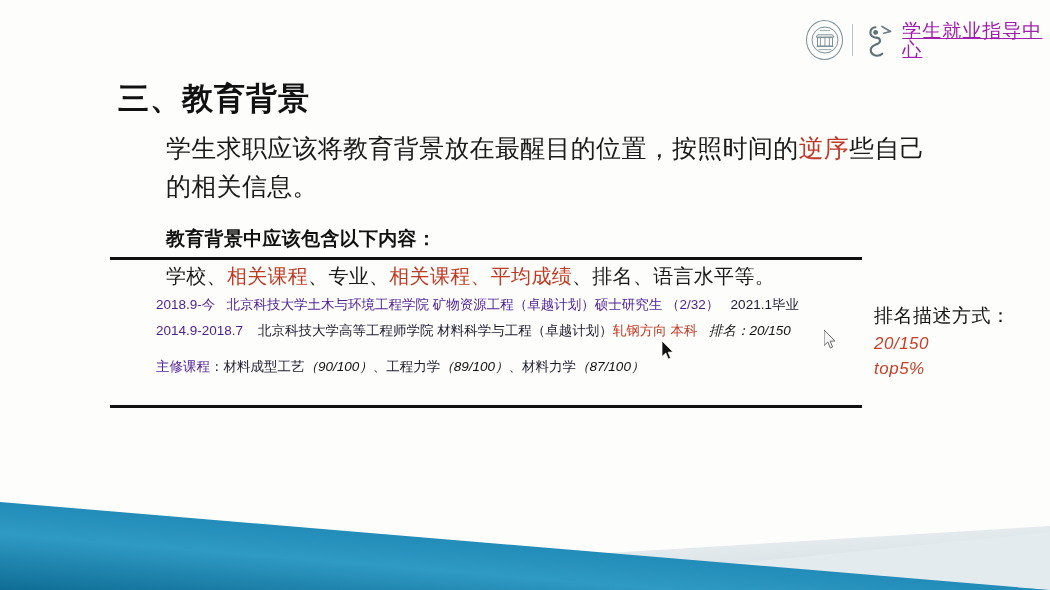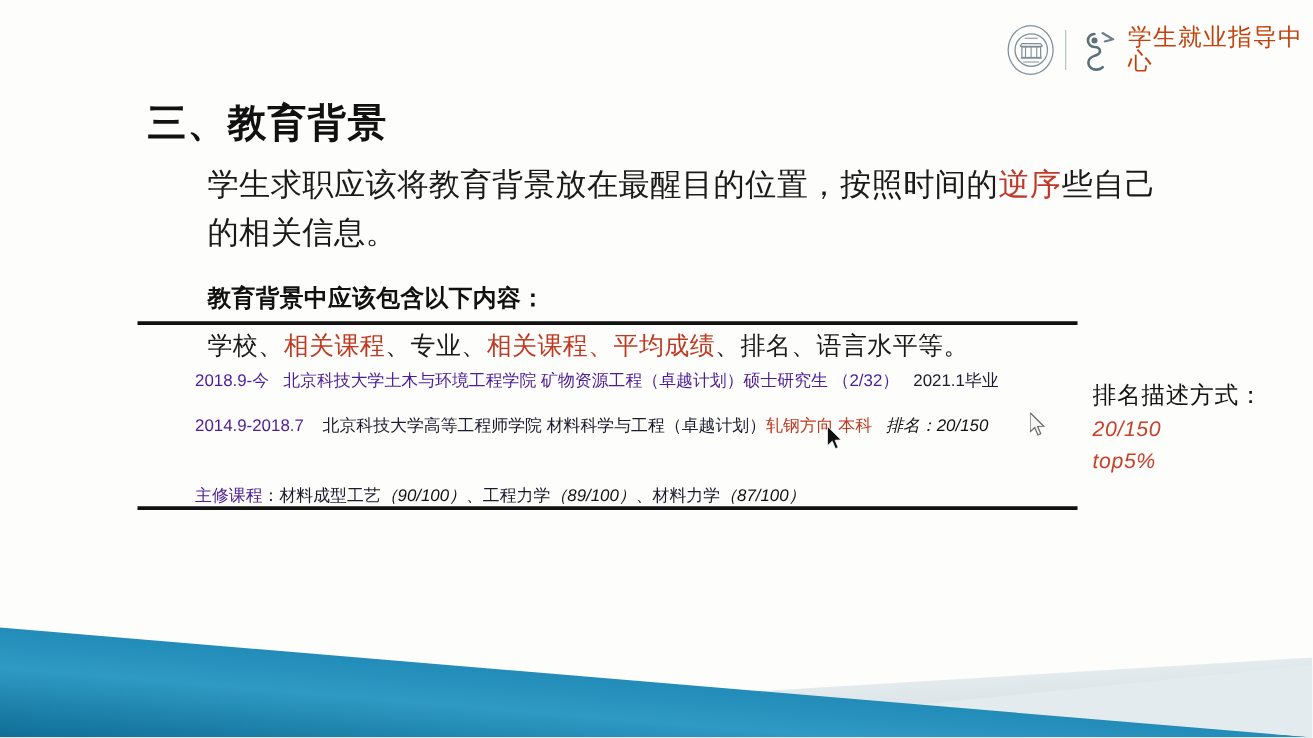--- a/index.html
+++ b/index.html
@@ -16,21 +16,21 @@
     position:absolute;left:806px;top:18px;
     display:flex;align-items:center;gap:9px;height:44px;
   }
   .seal{width:40px;height:40px;border-radius:50%;
     border:1.6px solid #7f9099;display:flex;align-items:center;justify-content:center;
     box-sizing:border-box;}
   .seal svg{display:block;}
   .divider-v{width:1px;height:32px;background:#b9c4c9;}
   .brand-mark{width:34px;height:40px;display:flex;align-items:center;justify-content:center;}
   .brand-text{display:flex;flex-direction:column;justify-content:center;line-height:1;}
-  .brand-cn{font-size:19px;color:#c2410c;letter-spacing:1px;font-weight:500;}
+  .brand-cn{font-size:19px;color:#a21caf;letter-spacing:1px;font-weight:500;text-decoration:underline;}
   .brand-en{font-size:9.5px;color:#7f939b;letter-spacing:.55px;margin-top:4px;}
 
   
   .title{
     position:absolute;left:118px;top:78px;
     font-size:31px;font-weight:bold;color:#111;letter-spacing:1px;
     font-family:"DejaVu Sans","Liberation Sans",sans-serif;
   }
 
   
@@ -42,25 +42,25 @@
   .red2{color:#bf3a22;}
 
   
   .rule{position:absolute;left:110px;width:752px;height:3px;background:#111;}
   .rule.top{top:257px;}
   .rule.bottom{top:405px;}
 
   
   .detail{position:absolute;left:156px;top:295px;width:720px;}
   .drow{font-size:13.5px;line-height:1.55;white-space:nowrap;}
-  .drow + .drow{margin-top:15px;}
+  .drow + .drow{margin-top:5px;}
   .blue{color:#4c1d95;}
   .dark{color:#1b1b2e;}
   .ital{font-style:italic;color:#111;}
-  .courses{margin-top:36px;font-size:13.5px;white-space:nowrap;}
+  .courses{margin-top:16px;font-size:13.5px;white-space:nowrap;}
   .courses .blue{font-weight:normal;}
 
   
   .note{position:absolute;left:874px;top:303px;}
   .note-title{font-size:19px;color:#141414;letter-spacing:.5px;}
   .note-v{font-size:17px;color:#c7402a;font-style:italic;margin-top:5px;letter-spacing:.5px;}
 
   
   .deco{position:absolute;left:0;bottom:0;width:100%;height:120px;}
 

